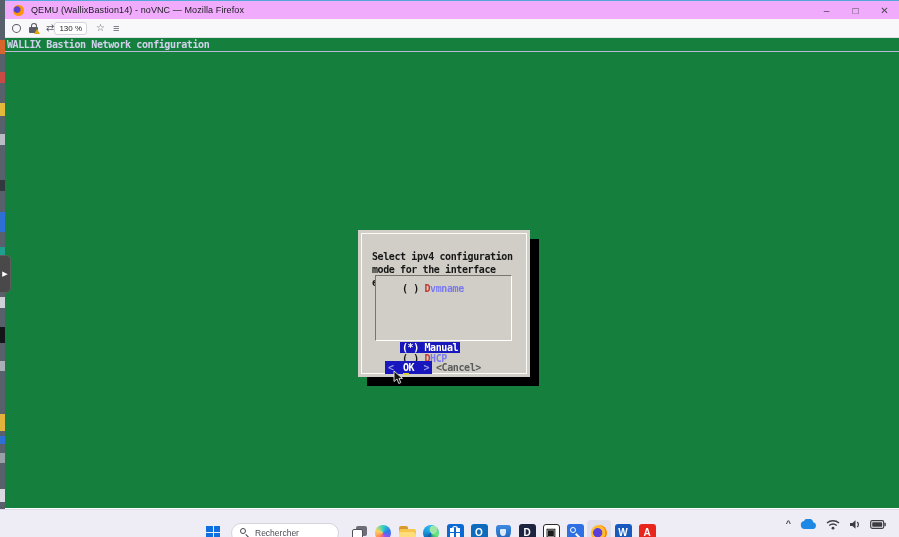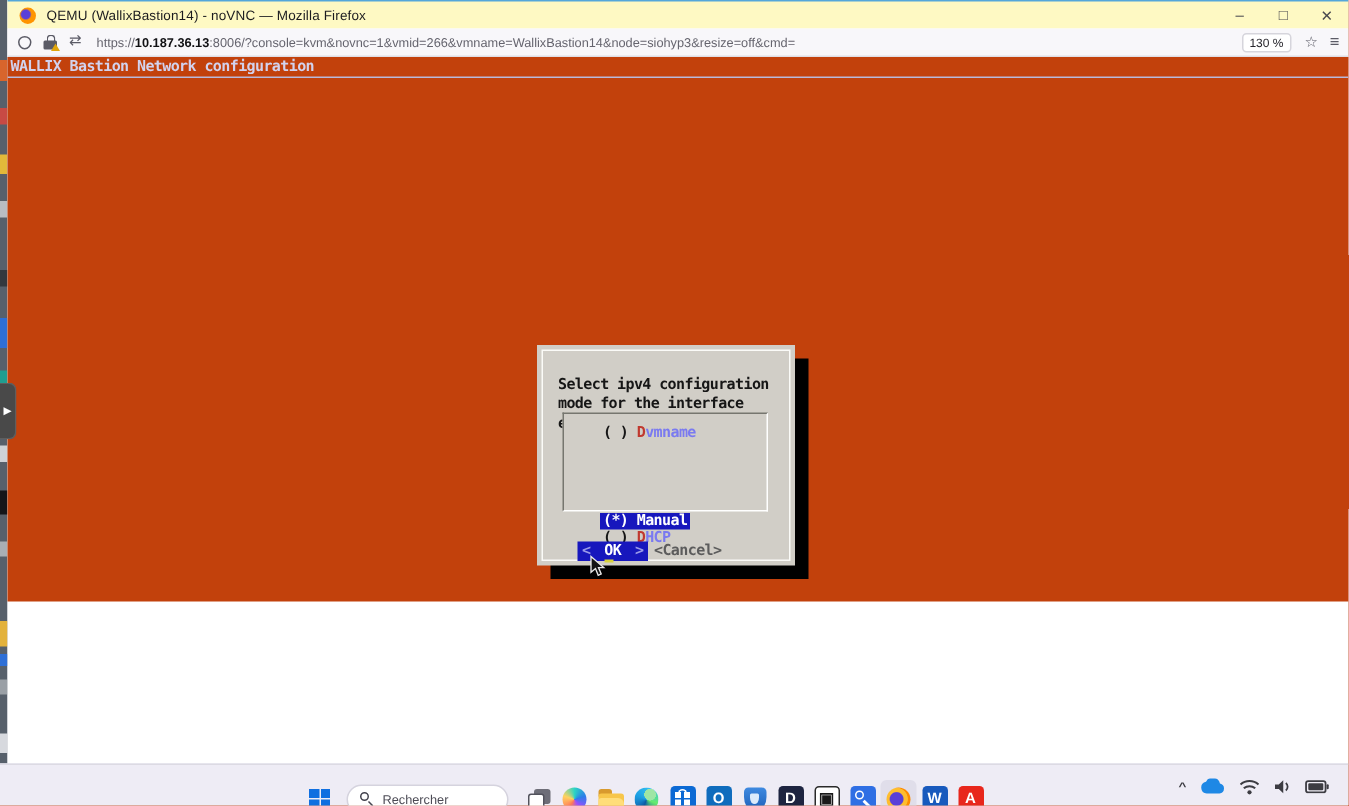--- a/index.html
+++ b/index.html
@@ -14,21 +14,21 @@
   .b3{top:103px;height:13px;background:#e2b93a;} .b4{top:134px;height:11px;background:#b9bdc3;}
   .b5{top:180px;height:11px;background:#33383e;} .b6{top:212px;height:20px;background:#2e6fd6;}
   .b7{top:247px;height:16px;background:#209e90;} .b8{top:297px;height:11px;background:#ced2d7;}
   .b9{top:327px;height:16px;background:#141519;} .b10{top:361px;height:10px;background:#a9afb5;}
   .b11{top:414px;height:17px;background:#e3b23c;} .b12{top:436px;height:8px;background:#2e6fd6;}
   .b13{top:453px;height:10px;background:#9aa0a6;} .b14{top:489px;height:13px;background:#d7d9de;}
 
   
   #browser { position:absolute; left:5px; top:0; width:894px; height:509px; background:#fff; }
 
-  #titlebar { position:relative; height:19px; background:#fef9c3; border-top:1px solid #54a7da; display:flex; align-items:center; }
+  #titlebar { position:relative; height:19px; background:#f0abfc; border-top:1px solid #54a7da; display:flex; align-items:center; }
   #ff-logo { width:11px; height:11px; border-radius:50%; margin:0 7px 0 8px;
     background:radial-gradient(circle at 38% 42%, #5a3fd8 0 30%, #ff9500 42% 72%, #e8483c 100%); }
   #win-title { font-size:9px; color:#1b1b1f; letter-spacing:.1px; }
   #win-controls { position:absolute; right:0; top:0; height:19px; display:flex; }
   #win-controls span { width:29px; height:19px; display:flex; align-items:center; justify-content:center;
     font-size:10px; color:#4a4a4f; }
 
   #toolbar { position:relative; height:19px; background:#f8f7fa; border-bottom:1px solid #e0dfe5;
     display:flex; align-items:center; }
   .tb-ico { display:inline-flex; align-items:center; justify-content:center; }
@@ -41,21 +41,21 @@
     border-left:3px solid transparent; border-right:3px solid transparent; border-bottom:5px solid #e0a50c; }
   #arrows-ico { font-size:10px; color:#5b5b66; margin-left:8px; line-height:1; }
   #url-text { margin-left:10px; font-size:8.5px; color:#65646e; white-space:nowrap; overflow:hidden; flex:1; }
   #url-text b { color:#111114; font-weight:bold; }
   #tb-right { display:flex; align-items:flex-start; margin-right:6px; }
   #zoom-badge { font-size:8px; color:#26252b; border:1px solid #d6d5dc; border-radius:3px; padding:1px 4px; background:#fff; }
   #star-ico { font-size:10px; color:#5b5b66; margin:0 8px 0 9px; }
   #menu-ico { font-size:11px; color:#5b5b66; }
 
   
-  #vnc { position:relative; height:363px; background:#c2410c; overflow:hidden;
+  #vnc { position:relative; height:470px; background:#15803d; overflow:hidden;
     font-family:"DejaVu Sans Mono", monospace; font-weight:bold; letter-spacing:-0.4px; }
   #vnc-header { position:absolute; left:2px; top:1px; font-size:10px; color:#d2d2ee; }
   #vnc-rule { position:absolute; left:0; top:13px; width:100%; height:1px; background:#b9b9da; }
 
   
   #dialog { position:absolute; left:353px; top:192px; width:172px; height:147px;
     background:#d1cec7; box-shadow:9px 9px 0 0 #000; }
   #dialog .frame { position:absolute; inset:3px; border:1px solid #fbfbf8; pointer-events:none; }
   #prompt { position:absolute; left:14px; top:20px; font-size:10px; line-height:13px; color:#161616; white-space:pre; }
   #listbox { position:absolute; left:17px; top:45px; width:137px; height:66px;
@@ -177,21 +177,20 @@
     </div>
 
     <div id="toolbar" data-interactable="false">
       <span id="shield-ico" class="tb-ico" data-interactable="true"></span>
       <span id="lock-ico" class="tb-ico" data-interactable="true">
         <i class="shackle"></i>
           <i class="body"></i>
           <i class="warn"></i>
       </span>
       <span id="arrows-ico" class="tb-ico" data-interactable="true">⇄</span>
-      <span id="url-text" data-interactable="true"><span data-interactable="false">https://</span><b data-interactable="false">10.187.36.13</b><span data-interactable="false">:8006/?console=kvm&amp;novnc=1&amp;vmid=266&amp;vmname=WallixBastion14&amp;node=siohyp3&amp;resize=off&amp;cmd=</span></span>
       <span id="tb-right" data-interactable="false">
         <span id="zoom-badge" data-interactable="true">130 %</span>
         <span id="star-ico" data-interactable="true">☆</span>
         <span id="menu-ico" data-interactable="true">≡</span>
       </span>
     </div>
 
     <div id="vnc" data-interactable="false">
       <div id="vnc-header" data-interactable="false">WALLIX Bastion Network configuration</div>
       <div id="vnc-rule" data-interactable="false"></div>

